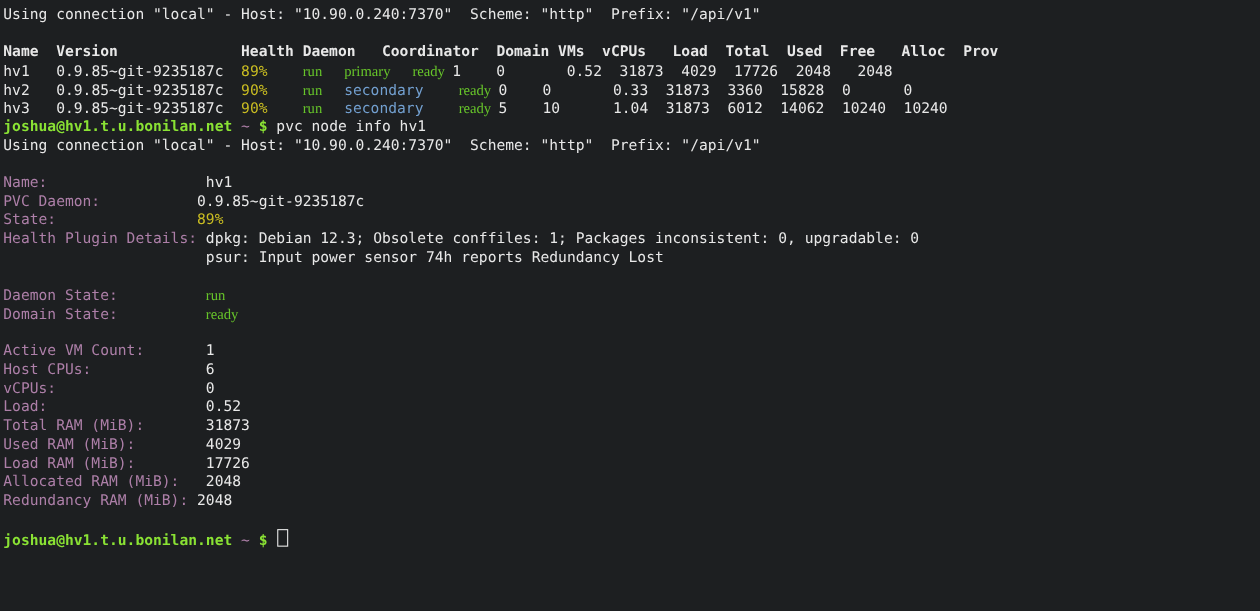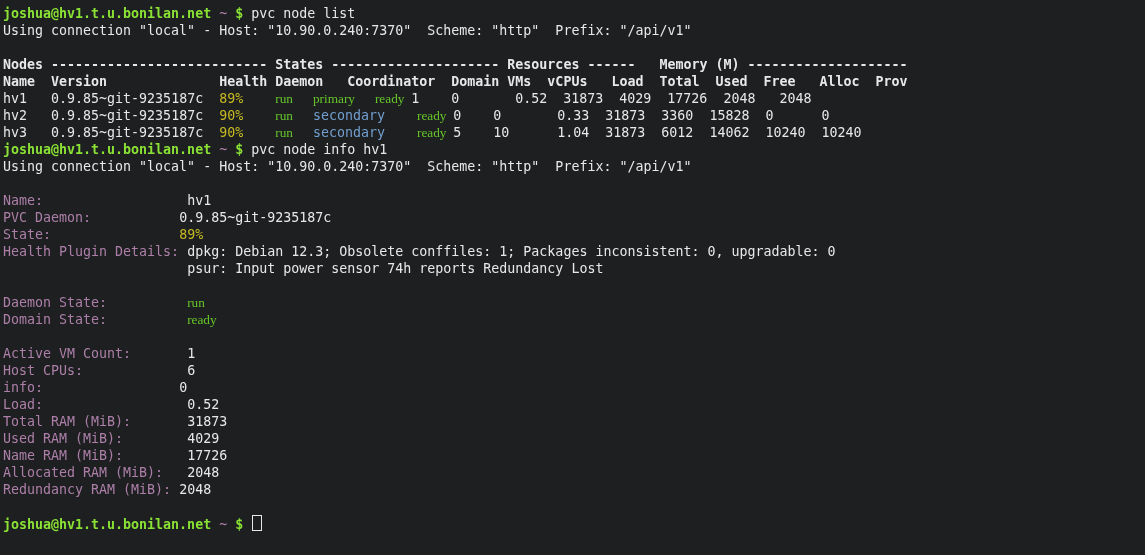--- a/index.html
+++ b/index.html
@@ -27,44 +27,42 @@
   .s-label{color:var(--magenta);text-align:right;}
   .s-cursor{
     display:inline-block;width:8px;height:14px;
     border:1px solid var(--fg);vertical-align:-2px;margin-left:1px;
   }
 </style>
 </head>
 <body>
 
 <div class="terminal">
-    <div class="line"><span class="seg s-user">joshua@hv1.t.u.bonilan.net</span><span class="seg s-plain"> </span><span class="seg s-path">~</span><span class="seg s-plain"> </span><span class="seg s-prompt">$ </span><span class="seg s-plain">pvc node list</span></div>
     <div class="line"><span class="seg s-plain">Using connection "local" - Host: "10.90.0.240:7370"  Scheme: "http"  Prefix: "/api/v1"</span></div>
     <div class="line"></div>
-    <div class="line"><span class="seg s-bold">Nodes --------------------------- States --------------------- Resources ------   Memory (M) --------------------</span></div>
     <div class="line"><span class="seg s-bold">Name  Version              Health Daemon   Coordinator  Domain VMs  vCPUs   Load  Total  Used  Free   Alloc  Prov</span></div>
     <div class="line"><span class="seg s-plain">hv1   </span><span class="seg s-plain">0.9.85~git-9235187c  </span><span class="seg s-yellow">89%    </span><span class="seg s-green">run      </span><span class="seg s-green">primary      </span><span class="seg s-green">ready  </span><span class="seg s-plain">1    </span><span class="seg s-plain">0       </span><span class="seg s-plain">0.52  </span><span class="seg s-plain">31873  </span><span class="seg s-plain">4029  </span><span class="seg s-plain">17726  </span><span class="seg s-plain">2048   </span><span class="seg s-plain">2048</span></div>
     <div class="line"><span class="seg s-plain">hv2   </span><span class="seg s-plain">0.9.85~git-9235187c  </span><span class="seg s-yellow">90%    </span><span class="seg s-green">run      </span><span class="seg s-blue">secondary    </span><span class="seg s-green">ready  </span><span class="seg s-plain">0    </span><span class="seg s-plain">0       </span><span class="seg s-plain">0.33  </span><span class="seg s-plain">31873  </span><span class="seg s-plain">3360  </span><span class="seg s-plain">15828  </span><span class="seg s-plain">0      </span><span class="seg s-plain">0</span></div>
     <div class="line"><span class="seg s-plain">hv3   </span><span class="seg s-plain">0.9.85~git-9235187c  </span><span class="seg s-yellow">90%    </span><span class="seg s-green">run      </span><span class="seg s-blue">secondary    </span><span class="seg s-green">ready  </span><span class="seg s-plain">5    </span><span class="seg s-plain">10      </span><span class="seg s-plain">1.04  </span><span class="seg s-plain">31873  </span><span class="seg s-plain">6012  </span><span class="seg s-plain">14062  </span><span class="seg s-plain">10240  </span><span class="seg s-plain">10240</span></div>
     <div class="line"><span class="seg s-user">joshua@hv1.t.u.bonilan.net</span><span class="seg s-plain"> </span><span class="seg s-path">~</span><span class="seg s-plain"> </span><span class="seg s-prompt">$ </span><span class="seg s-plain">pvc node info hv1</span></div>
     <div class="line"><span class="seg s-plain">Using connection "local" - Host: "10.90.0.240:7370"  Scheme: "http"  Prefix: "/api/v1"</span></div>
     <div class="line"></div>
     <div class="line"><span class="seg s-label">Name:                  </span><span class="seg s-plain">hv1</span></div>
     <div class="line"><span class="seg s-label">PVC Daemon:           </span><span class="seg s-plain">0.9.85~git-9235187c</span></div>
     <div class="line"><span class="seg s-label">State:                </span><span class="seg s-yellow">89%</span></div>
     <div class="line"><span class="seg s-label">Health Plugin Details: </span><span class="seg s-plain">dpkg: Debian 12.3; Obsolete conffiles: 1; Packages inconsistent: 0, upgradable: 0</span></div>
     <div class="line"><span class="seg s-plain">                       </span><span class="seg s-plain">psur: Input power sensor 74h reports Redundancy Lost</span></div>
     <div class="line"></div>
     <div class="line"><span class="seg s-label">Daemon State:          </span><span class="seg s-green">run</span></div>
     <div class="line"><span class="seg s-label">Domain State:          </span><span class="seg s-green">ready</span></div>
     <div class="line"></div>
     <div class="line"><span class="seg s-label">Active VM Count:       </span><span class="seg s-plain">1</span></div>
     <div class="line"><span class="seg s-label">Host CPUs:             </span><span class="seg s-plain">6</span></div>
-    <div class="line"><span class="seg s-label">info:                 </span><span class="seg s-plain">0</span></div>
+    <div class="line"><span class="seg s-label">vCPUs:                 </span><span class="seg s-plain">0</span></div>
     <div class="line"><span class="seg s-label">Load:                  </span><span class="seg s-plain">0.52</span></div>
     <div class="line"><span class="seg s-label">Total RAM (MiB):       </span><span class="seg s-plain">31873</span></div>
     <div class="line"><span class="seg s-label">Used RAM (MiB):        </span><span class="seg s-plain">4029</span></div>
-    <div class="line"><span class="seg s-label">Name RAM (MiB):        </span><span class="seg s-plain">17726</span></div>
+    <div class="line"><span class="seg s-label">Load RAM (MiB):        </span><span class="seg s-plain">17726</span></div>
     <div class="line"><span class="seg s-label">Allocated RAM (MiB):   </span><span class="seg s-plain">2048</span></div>
     <div class="line"><span class="seg s-label">Redundancy RAM (MiB): </span><span class="seg s-plain">2048</span></div>
     <div class="line"></div>
     <div class="line"><span class="seg s-user">joshua@hv1.t.u.bonilan.net</span><span class="seg s-plain"> </span><span class="seg s-path">~</span><span class="seg s-plain"> </span><span class="seg s-prompt">$ </span><span class="seg s-cursor"></span></div>
   </div>
 
 </body></html>

